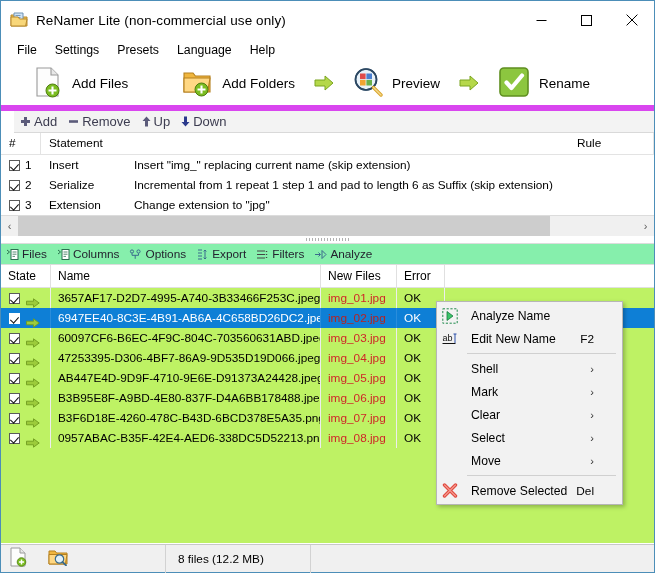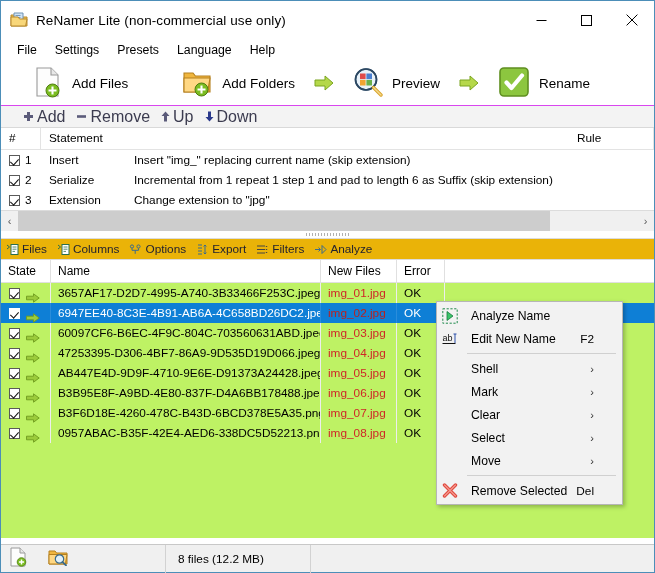--- a/index.html
+++ b/index.html
@@ -28,30 +28,30 @@
   }
   .winbtn svg{display:block;}
   
   .menubar{
     height:22px;display:flex;align-items:center;padding-left:7px;background:#fff;
     font-size:12.3px;
   }
   .menubar .mi{padding:2px 9px;color:#000;cursor:default;}
   
   .toolbar{
-    height:44px;background:#fff;border-bottom:1px solid #d946ef;
+    height:44px;background:#fff;border-bottom:6px solid #d946ef;
     display:flex;align-items:center;position:relative;
   }
   .tb-item{display:flex;align-items:center;cursor:default;padding:3px 6px;}
   .tb-label{font-size:13.5px;margin-left:9px;color:#000;}
   .tb-arrow{width:46px;display:flex;align-items:center;justify-content:center;}
   
   .rulesbar{
     height:21px;display:flex;align-items:center;background:#f3f3f3;
-    border-bottom:1px solid #d9d9d9;padding-left:22px;font-size:16px;
+    border-bottom:1px solid #d9d9d9;padding-left:6px;font-size:13px;margin-left:13px;
   }
   .rb-item{display:flex;align-items:center;margin-right:11px;color:#3c3c50;cursor:default;}
   .rb-item .glyph{margin-right:3px;display:inline-flex;}
   
   .rules-pane{background:#fff;height:82px;position:relative;}
   .rules-head{
     display:flex;height:21px;align-items:center;font-size:11.8px;background:#fff;
     border-bottom:1px solid #e3e3e3;
   }
   .rules-head .c{
@@ -84,21 +84,21 @@
   .hs-thumb{position:absolute;left:0;top:0;height:20px;width:86%;background:#cdcdcd;}
   .splitter{
     height:7px;background:#fff;display:flex;align-items:center;justify-content:center;
   }
   .splitter .dots{
     width:44px;height:3px;
     background:repeating-linear-gradient(to right,#b0b0b0 0 1px,transparent 1px 3px);
   }
   
   .filesbar{
-    height:20px;display:flex;align-items:center;background:#eab308;
+    height:20px;display:flex;align-items:center;background:#86efac;
     border-top:1px solid #dcdcdc;border-bottom:1px solid #dcdcdc;
     padding-left:5px;font-size:11.8px;
   }
   .fb-item{display:flex;align-items:center;margin-right:10px;color:#23232f;cursor:default;}
   .fb-item .glyph{margin-right:3px;display:inline-flex;align-items:center;}
   
   .files-pane{position:relative;background:#bef264;height:278px;overflow:hidden;}
   .files-head{display:flex;height:22px;font-size:12px;border-bottom:1px solid #e0e0e0;background:#fff;}
   .files-head .c{
     height:22px;line-height:22px;box-sizing:border-box;padding-left:7px;

